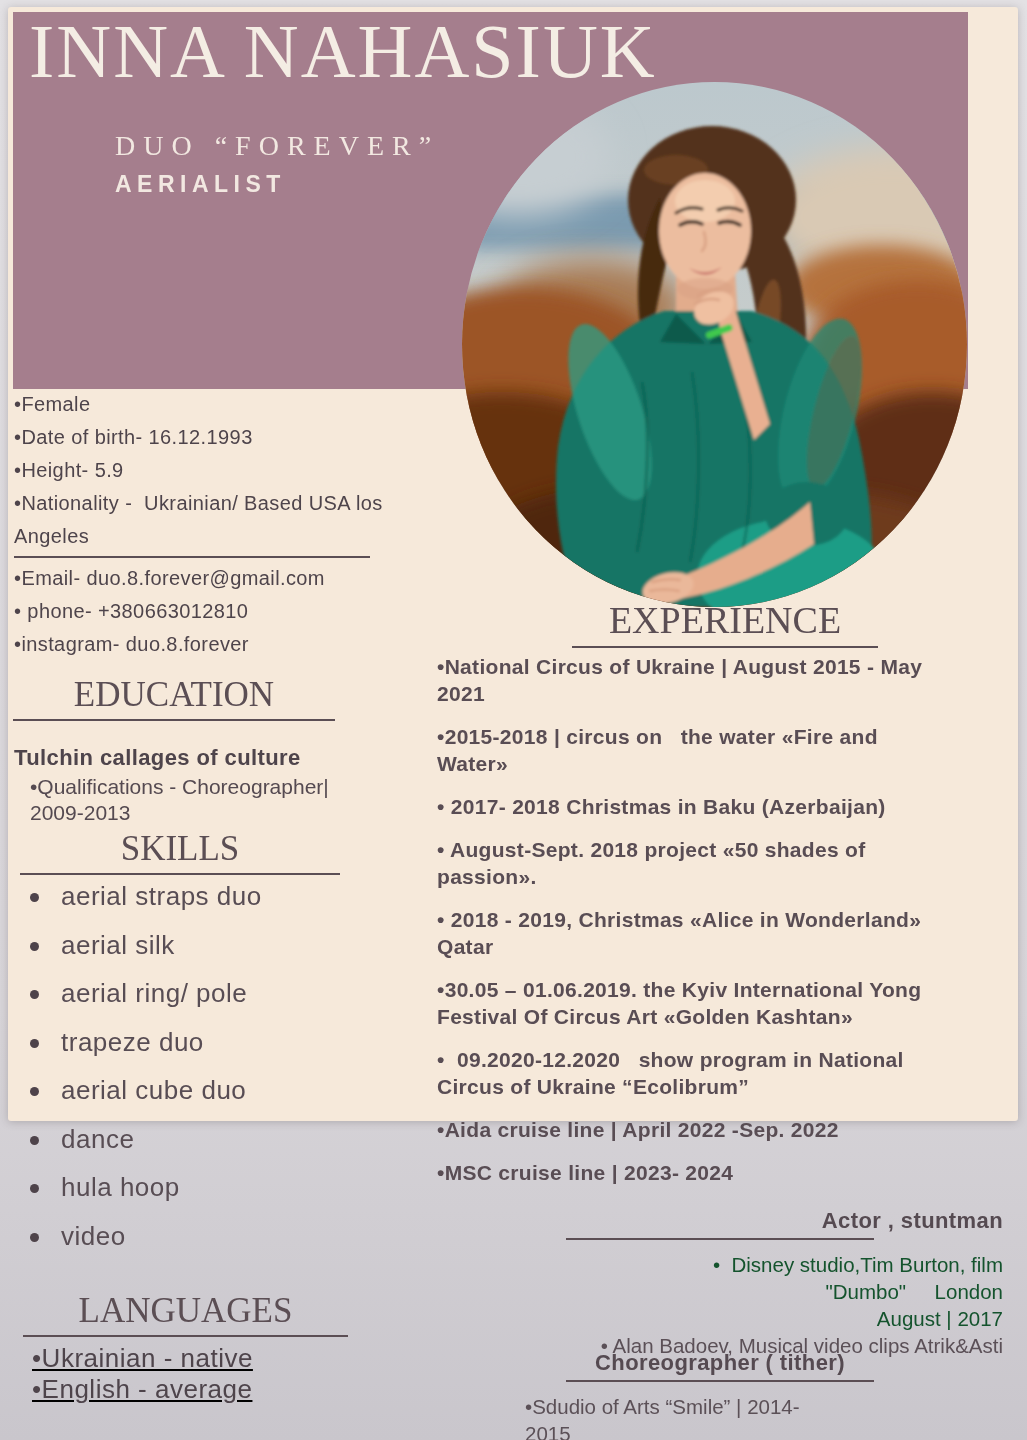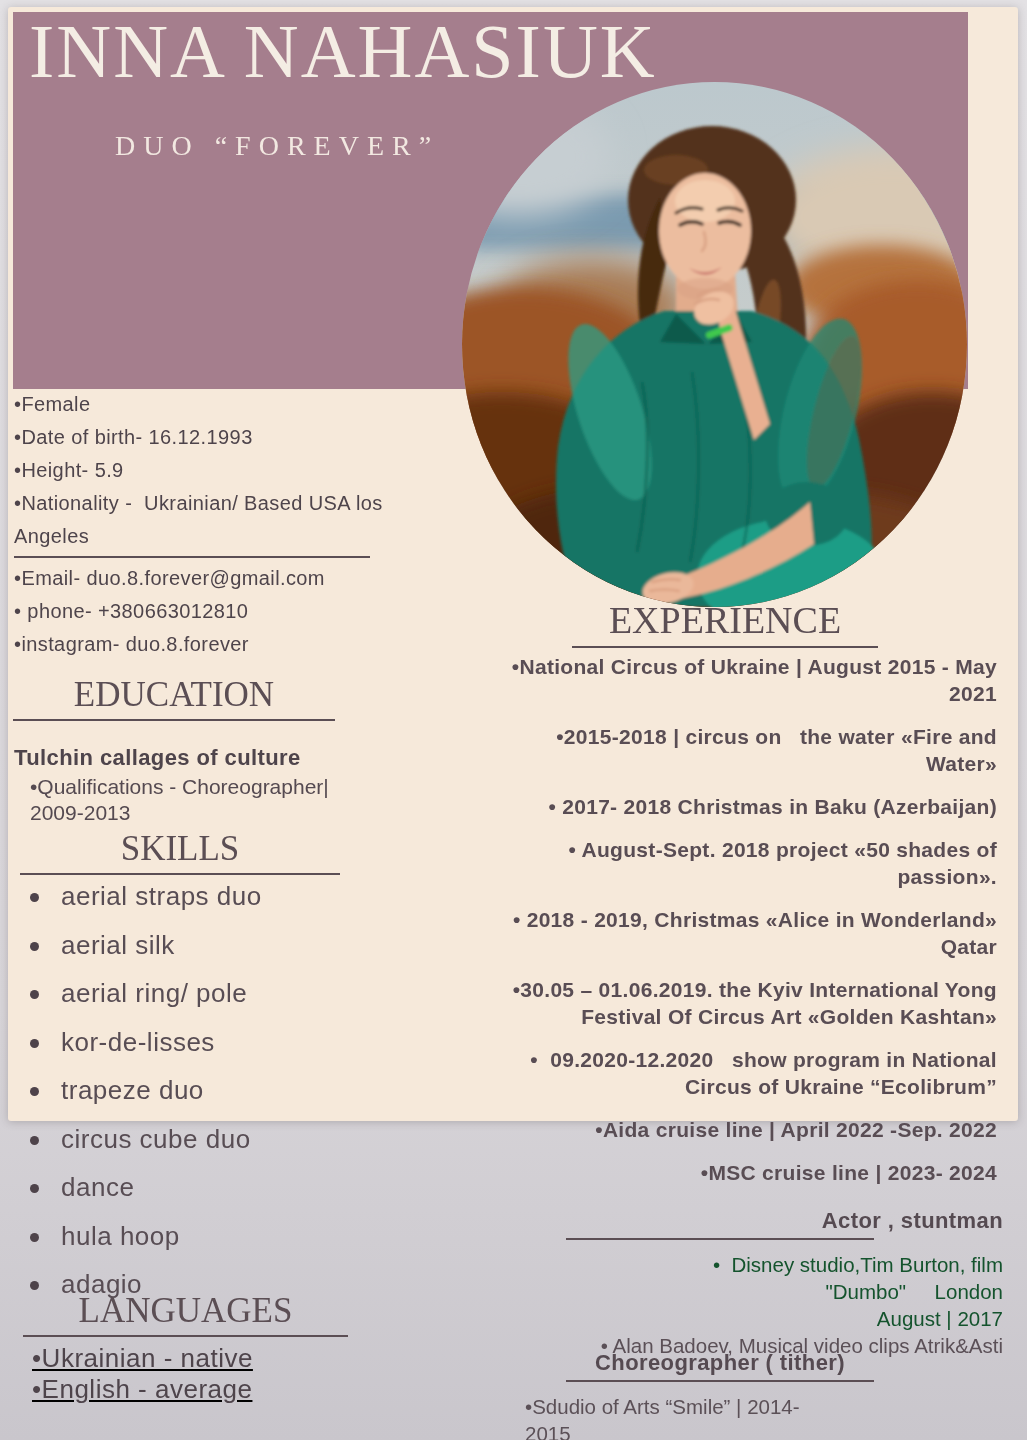--- a/index.html
+++ b/index.html
@@ -30,41 +30,42 @@
   .skills-list{position:absolute;left:22px;top:874px;}
   .skill-line{font-size:26px;font-weight:400;letter-spacing:.5px;color:#584d54;height:48.5px;}
   .skill-line::before{content:"";display:inline-block;width:9px;height:9px;border-radius:50%;background:#4e434a;margin-right:22px;vertical-align:3px;}
 
   .lang-head{left:15px;top:1284px;width:325px;font-size:35px;}
   .lang-list{position:absolute;left:24px;top:1336px;text-decoration:underline;}
   .lang-line{font-size:26px;font-weight:400;letter-spacing:.5px;color:#4e444b;line-height:31px;}
 
   .exp-head{left:492px;top:591px;width:450px;font-size:38px;}
   .exp-head .sec-rule{width:306px;margin-left:auto;margin-right:auto;}
-  .exp-list{position:absolute;left:429px;top:646px;width:560px;text-align:right;}
+  .exp-list{position:absolute;left:429px;top:646px;width:560px;}
   .exp-line{font-size:21px;font-weight:700;letter-spacing:.3px;line-height:27px;color:#594d54;margin-bottom:16px;white-space:pre-wrap;}
 
   .actor-sec{position:absolute;left:429px;top:1201px;width:566px;text-align:right;color:#594d54;}
   .mini-head{font-size:22px;font-weight:700;letter-spacing:.4px;color:#554a51;}
   .mini-rule{border-bottom:2px solid #5b4e54;width:308px;margin:4px auto 0 auto;}
   .actor-item1{margin-top:11px;font-size:20.5px;font-weight:500;line-height:27px;color:#14532d;white-space:pre-wrap;}
   .actor-item2{font-size:20.5px;font-weight:500;line-height:27px;color:#5b5057;white-space:nowrap;}
   .choreo-sec{position:absolute;left:429px;top:1343px;width:566px;text-align:center;}
   .choreo-item{position:absolute;left:517px;top:1386px;width:362px;text-align:left;font-size:20.5px;font-weight:500;line-height:27px;color:#5b5057;white-space:pre-wrap;}
 </style>
 </head>
 <body>
 
 <div class="stage">
   <div class="page">
 
     <div class="mauve">
       <div class="name-title">INNA NAHASIUK</div>
       <div class="subtitle">
         <div class="sub1">DUO “FOREVER”</div>
+        <div class="sub3">AERIALIST</div>
       </div>
     </div>
 
     <div class="photo">
       <svg width="505" height="525" viewBox="0 0 505 525" xmlns="http://www.w3.org/2000/svg">
         <defs>
           <linearGradient id="skyg" x1="0" y1="0" x2="0" y2="1">
             <stop offset="0" stop-color="#bcc8cd"></stop>
             <stop offset="0.55" stop-color="#c8cdcb"></stop>
             <stop offset="1" stop-color="#d3cfc4"></stop>
@@ -163,26 +164,25 @@
 2009-2013</div>
 
     <div class="sec-head skills-head">
       <span>SKILLS</span>
       <div class="sec-rule"></div>
     </div>
     <div class="skills-list">
         <div class="skill-line">aerial straps duo</div>
         <div class="skill-line">aerial silk</div>
         <div class="skill-line">aerial ring/ pole</div>
-        <div class="skill-line">kor-de-lisses</div>
         <div class="skill-line">trapeze duo</div>
-        <div class="skill-line">circus cube duo</div>
+        <div class="skill-line">aerial cube duo</div>
         <div class="skill-line">dance</div>
         <div class="skill-line">hula hoop</div>
-        <div class="skill-line">adagio</div>
+        <div class="skill-line">video</div>
       </div>
 
     <div class="sec-head lang-head">
       <span>LANGUAGES</span>
       <div class="sec-rule"></div>
     </div>
     <div class="lang-list">
         <div class="lang-line">•Ukrainian - native</div>
         <div class="lang-line">•English - average</div>
       </div>

